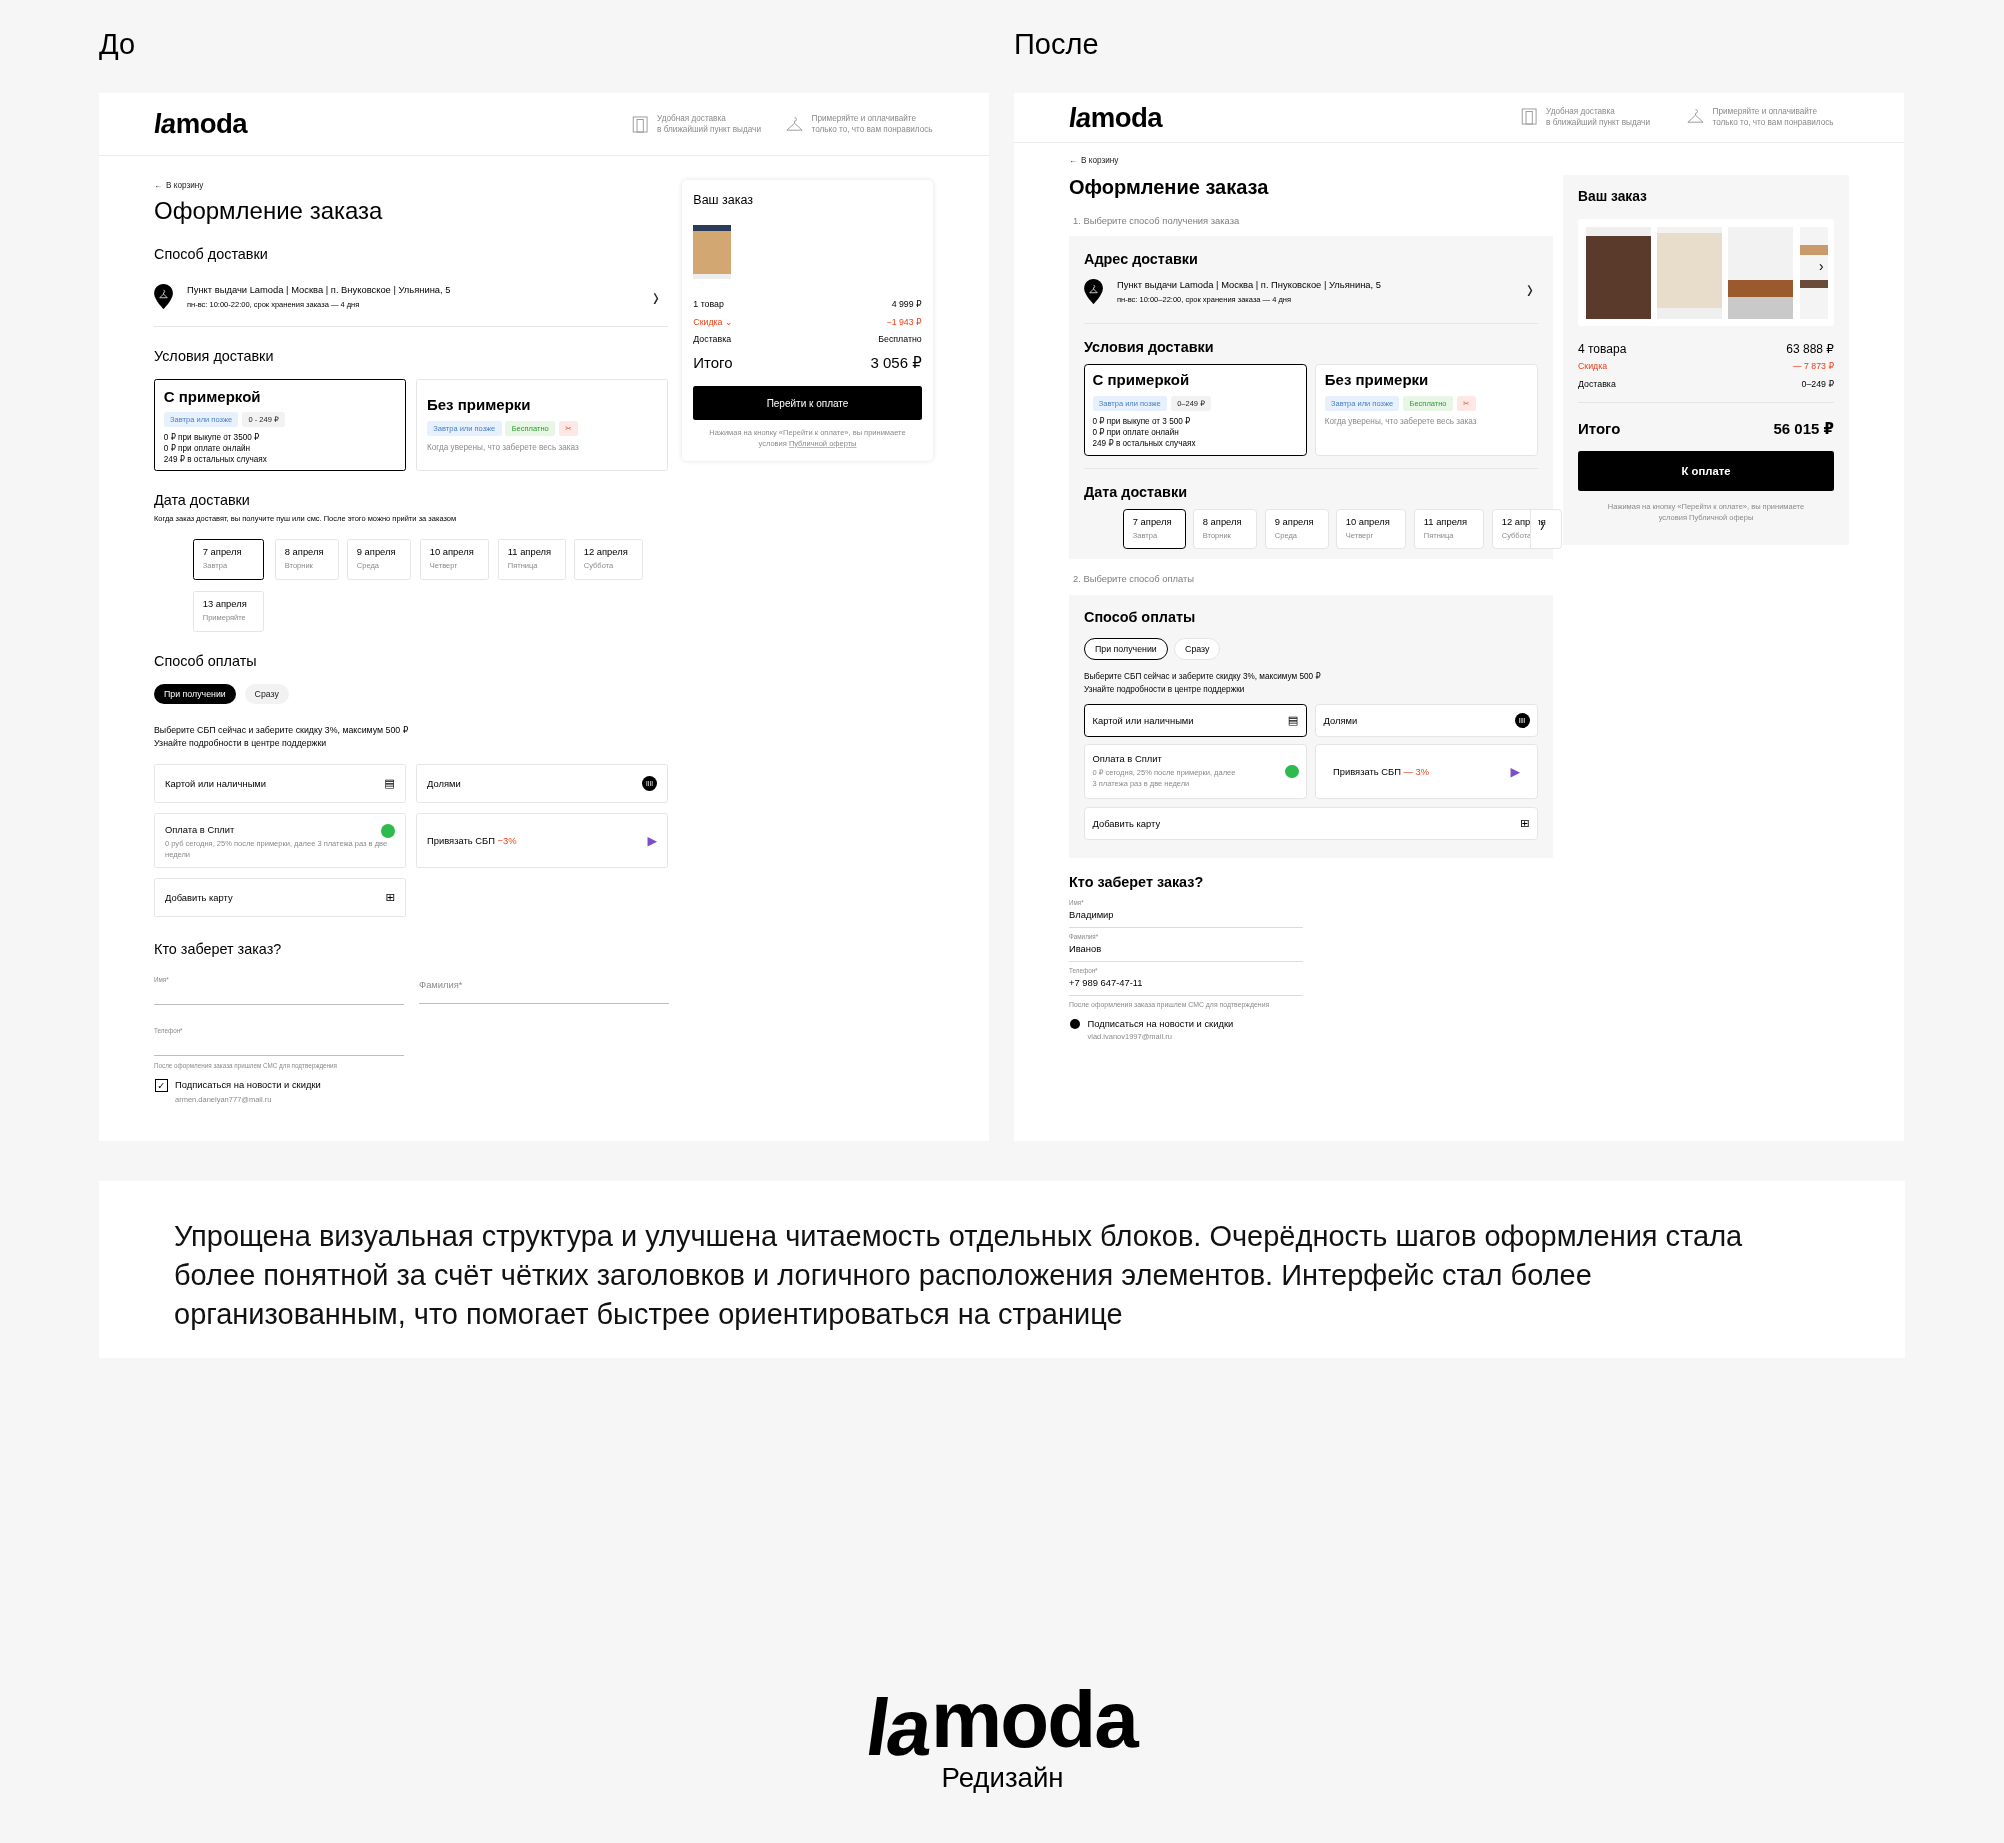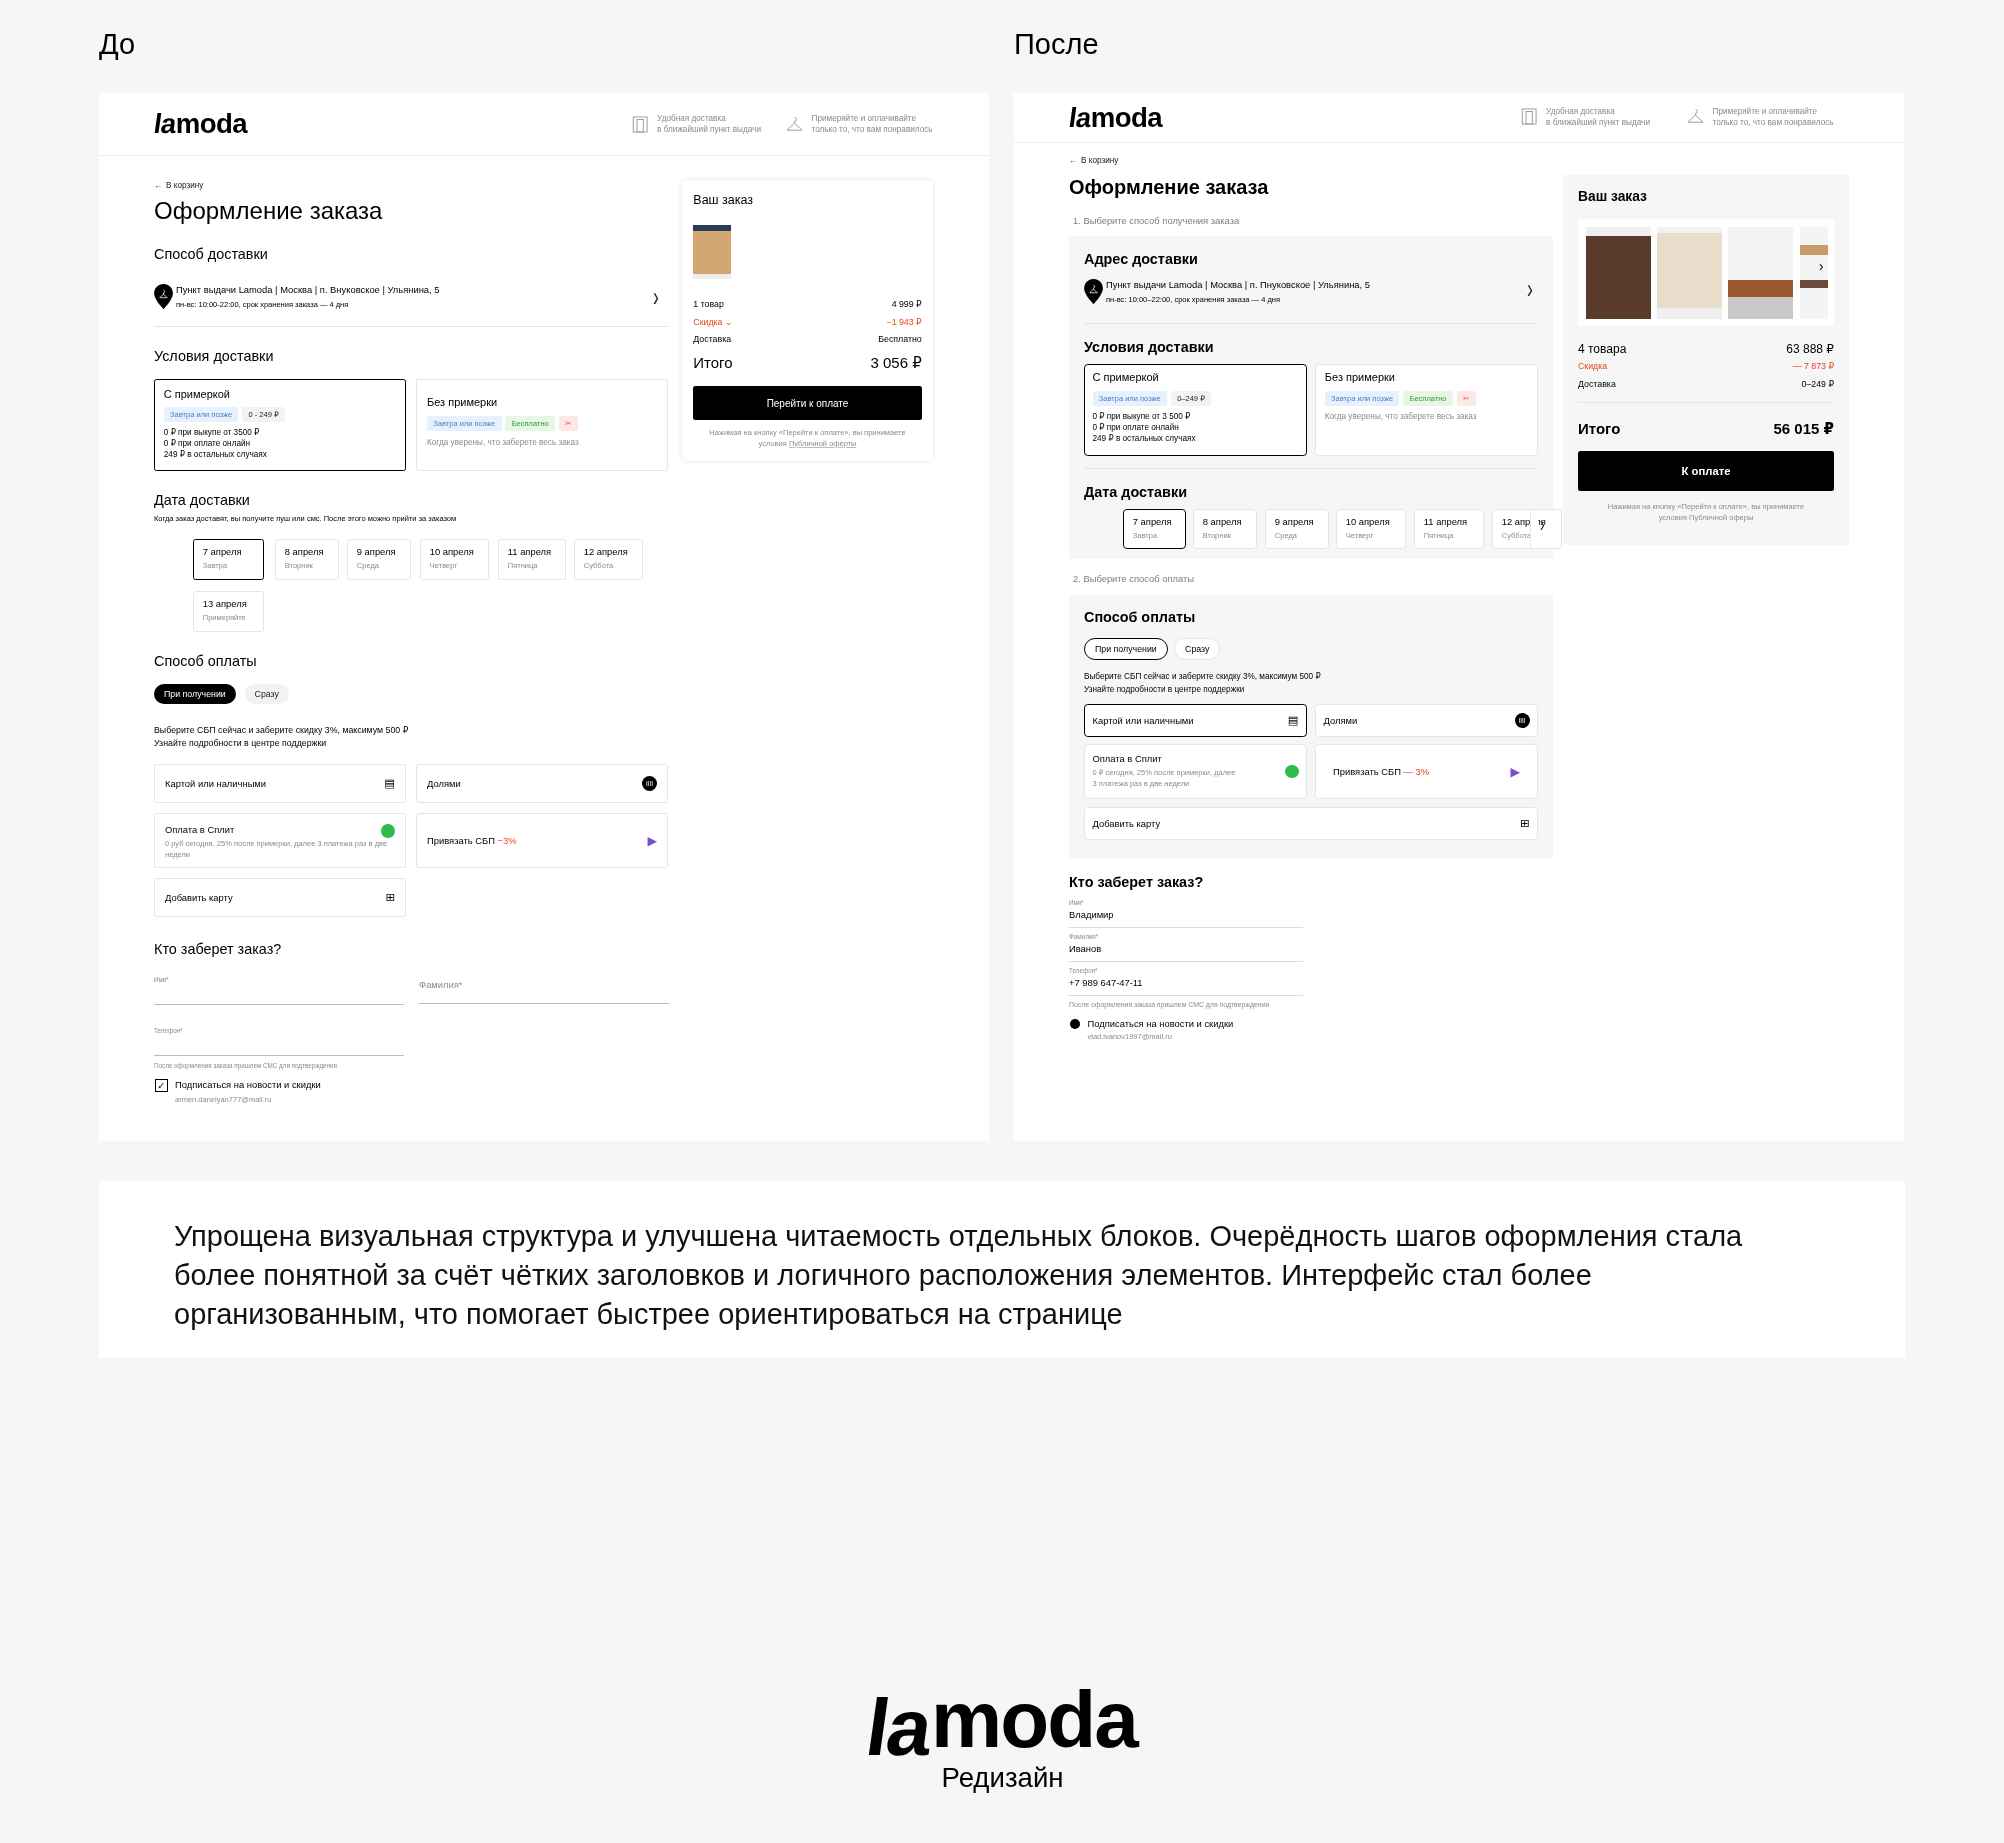--- a/index.html
+++ b/index.html
@@ -30,28 +30,28 @@
 
   .back { position: absolute; font-size: 8.2px; color: #222; display: flex; align-items: center; gap: 3.8px; }
   .title { position: absolute; font-size: 24px; font-weight: 400; }
   .frame-after .title { font-weight: 700; font-size: 20px; }
   .h2 { position: absolute; font-size: 14.4px; }
   .frame-after .h2 { font-weight: 700; font-size: 14.4px; }
   .muted { color: #8b8b8b; }
   .small { font-size: 8.2px; }
   .step { position: absolute; font-size: 9.4px; color: #7d7d7d; }
 
-  .addr { position: absolute; display: flex; align-items: center; gap: 3px; }
+  .addr { position: absolute; display: flex; align-items: center; gap: 14px; }
   .addr .l1 { font-size: 9.4px; }
   .addr .l2 { font-size: 7.5px; margin-top: 5px; }
   .chev { position: absolute; font-size: 17.6px; color: #222; transform: scaleY(1.6); }
 
   .card { position: absolute; background: #fff; border: 1.3px solid #e5e5e5; border-radius: 2.5px; }
   .card.sel { border: 1.9px solid #000; }
-  .card .ttl { font-size: 11px; }
+  .card .ttl { font-size: 15px; font-weight: bold; }
   .pill { display: inline-block; padding: 3.1px 6.3px; border-radius: 2.5px; font-size: 7.5px; margin-right: 3.8px; }
   .p-blue { background: #e6f1fd; color: #4a7fc2; }
   .p-gray { background: #f2f2f2; color: #222; }
   .p-green { background: #e8f6e6; color: #2d9b2d; }
   .p-red { background: #fde8e6; color: #e8421a; }
   .cond-lines { font-size: 8.2px; line-height: 10.7px; margin-top: 6.3px; }
 
   .date { position: absolute; background: #fff; border: 1.3px solid #e5e5e5; border-radius: 2.5px; padding: 6.3px 8.8px; margin-left: 39px; }
   .date.sel { border: 1.9px solid #000; }
   .date .d { font-size: 9.4px; }

